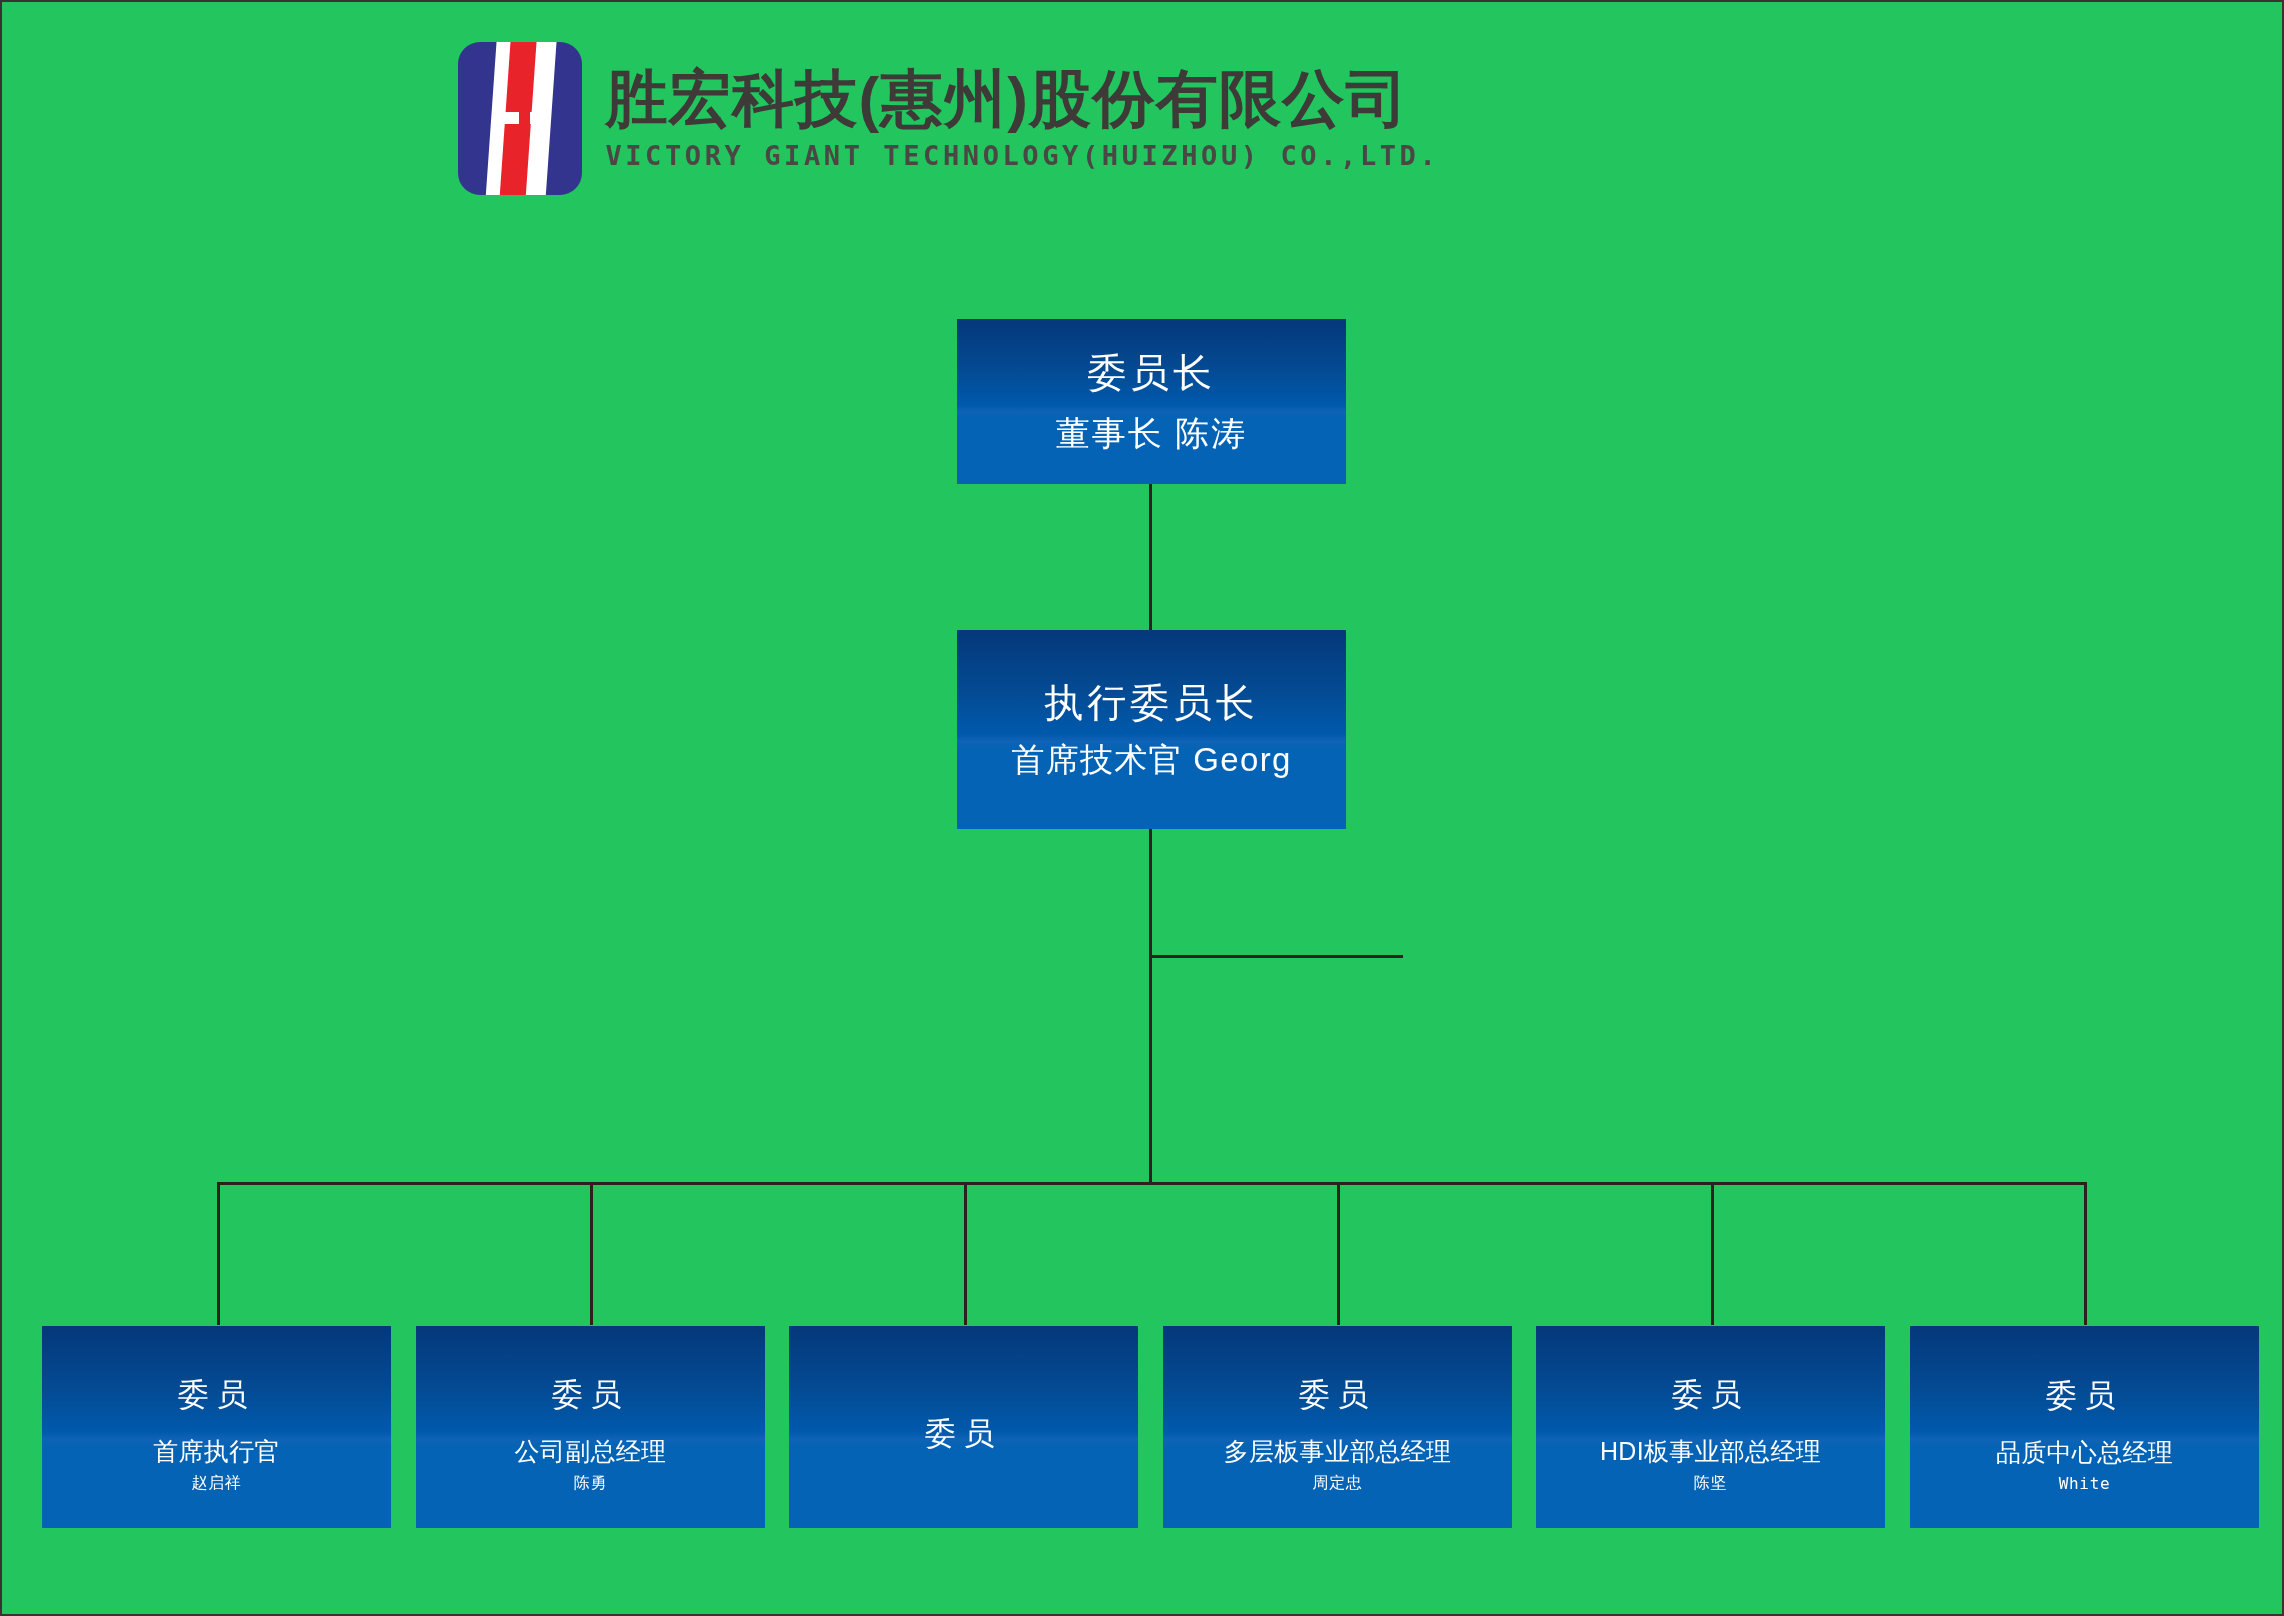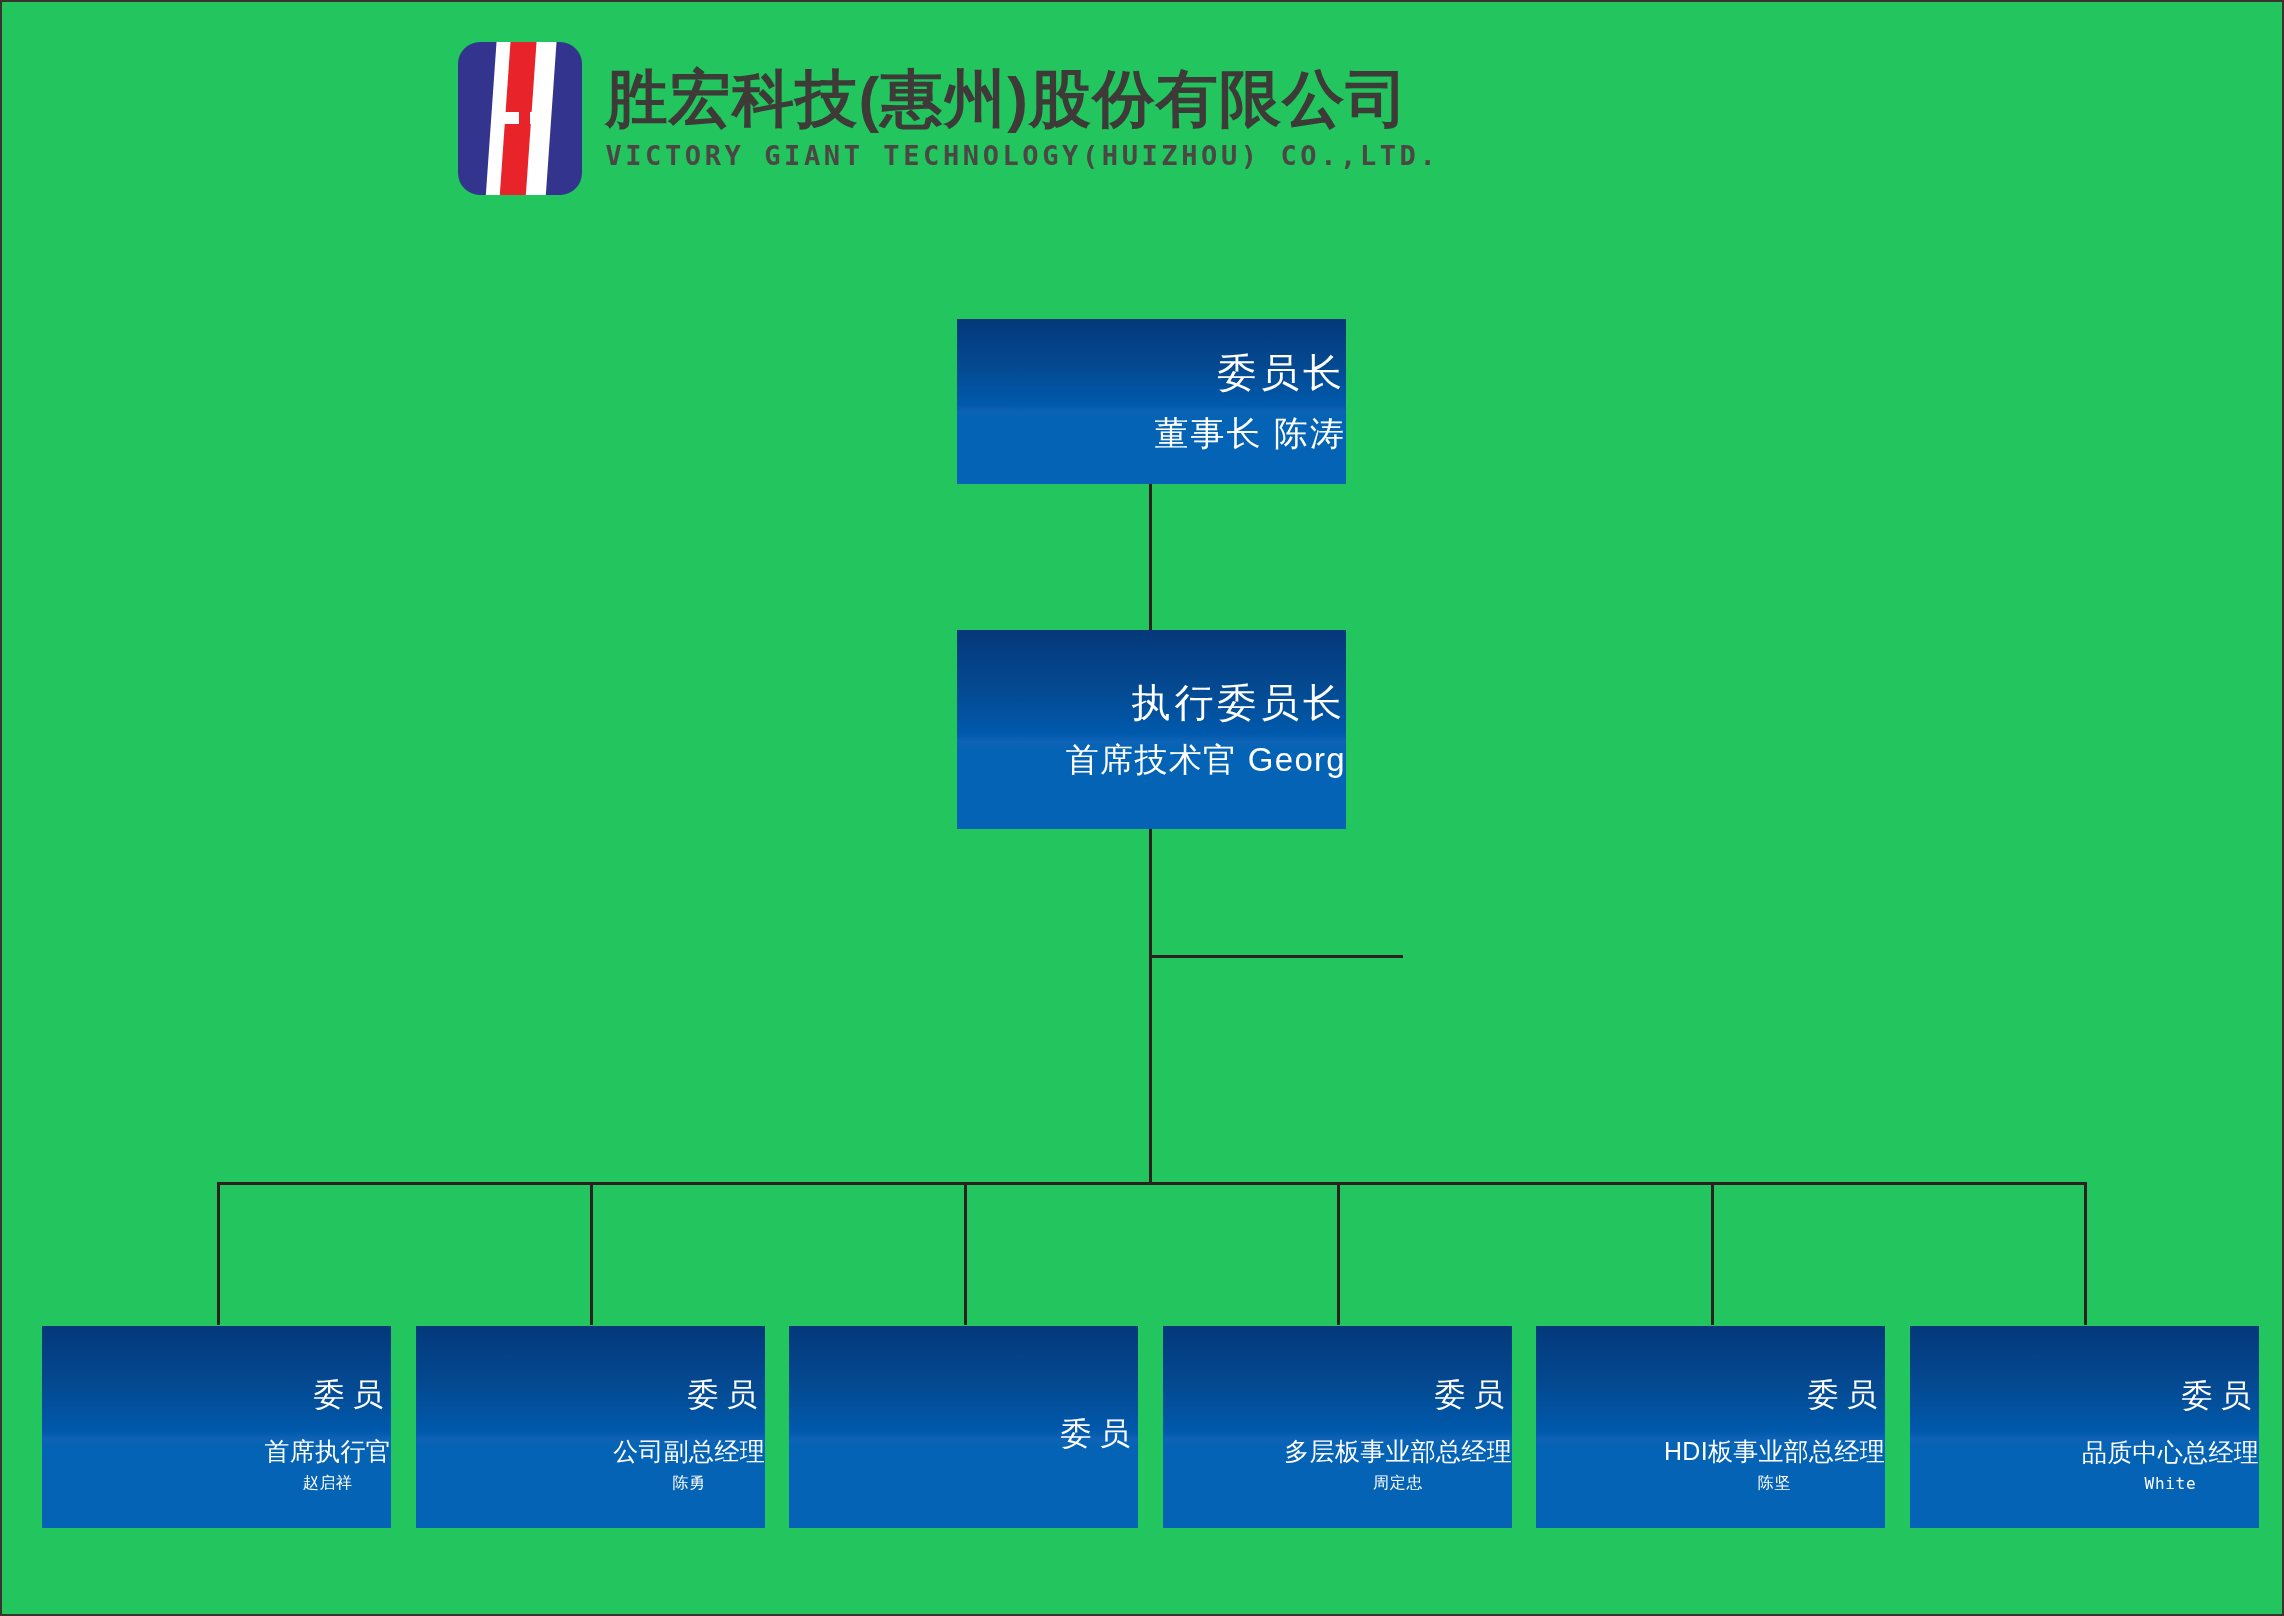--- a/index.html
+++ b/index.html
@@ -112,21 +112,21 @@
     background: linear-gradient(to bottom,
                 #04387a 0%,
                 #044a92 30%,
                 #0059ac 52%,
                 #0f63b6 56%,
                 #0463b4 60%,
                 #0463b4 100%);
     color: #ffffff;
     display: flex;
     flex-direction: column;
-    align-items: flex-end;
+    align-items: center;
     justify-content: center;
     text-align: center;
     overflow: hidden;
   }
   .node .title {
     font-weight: normal;
     letter-spacing: 3.9px;
     white-space: nowrap;
   }
   .node .sub {

